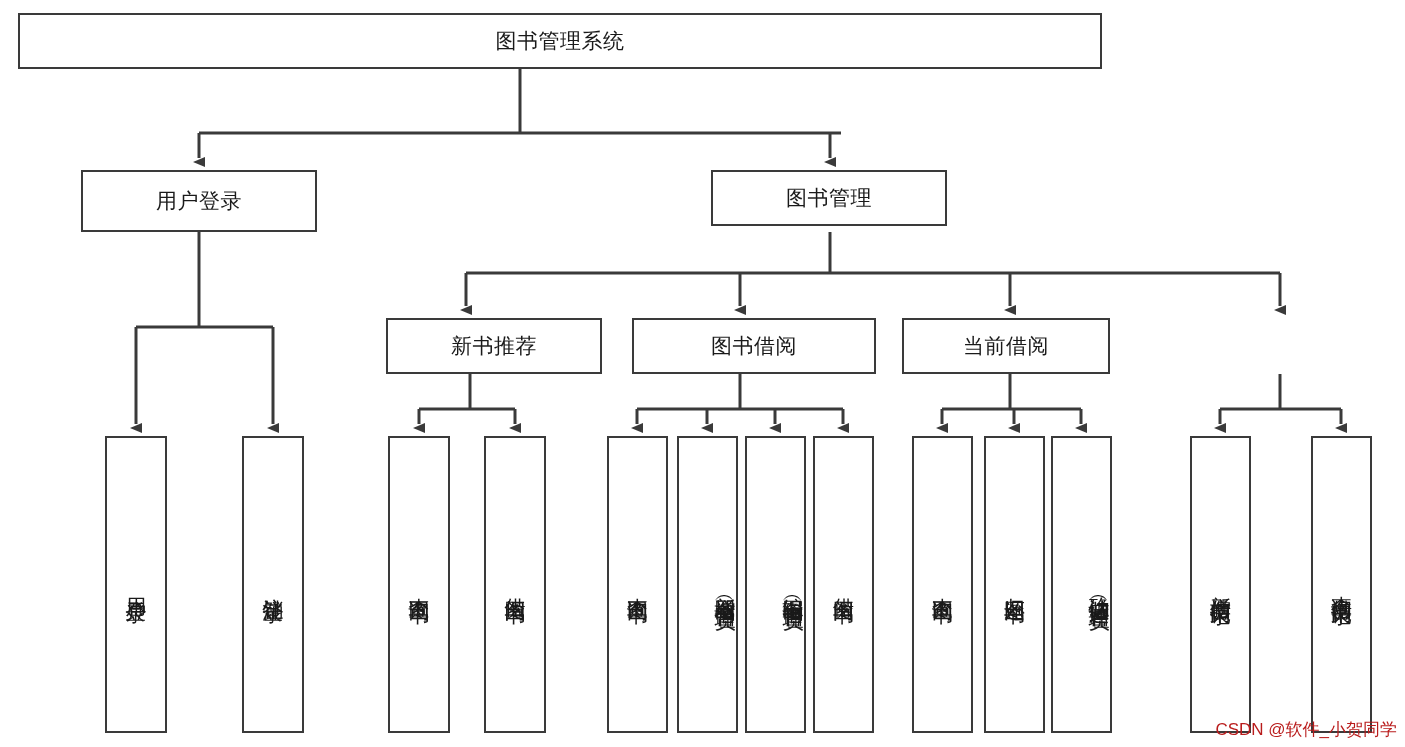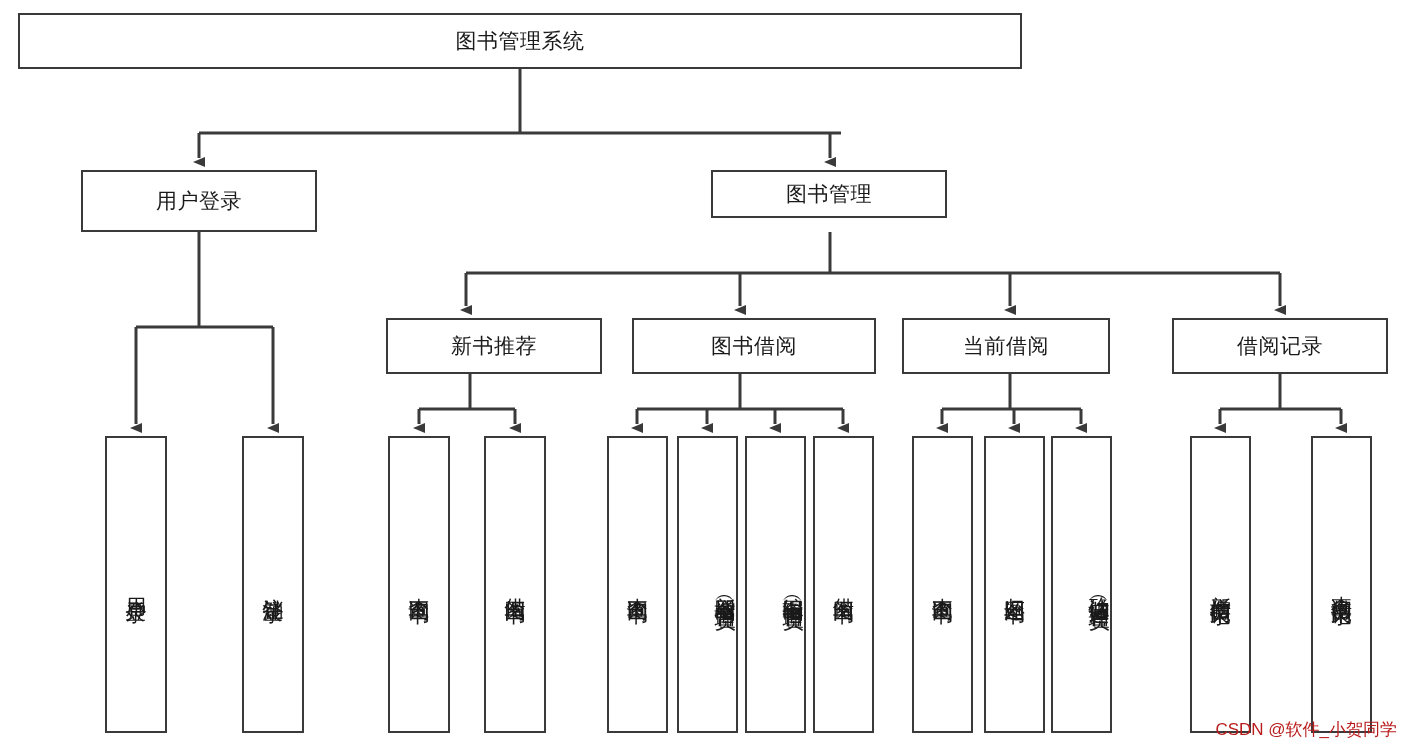--- a/index.html
+++ b/index.html
@@ -110,42 +110,39 @@
       <path d="M 1014,409 L 1014,424" marker-end="url(#arrowhead)"></path>
       <path d="M 1081,409 L 1081,424" marker-end="url(#arrowhead)"></path>
 
       <path d="M 1280,374 L 1280,409"></path>
       <path d="M 1220,409 L 1341,409"></path>
       <path d="M 1220,409 L 1220,424" marker-end="url(#arrowhead)"></path>
       <path d="M 1341,409 L 1341,424" marker-end="url(#arrowhead)"></path>
     </g>
   </svg>
 
-  <div class="node h" style="left:18px; top:13px; width:1004px; height:56px;">
+  <div class="node h" style="left:18px; top:13px; width:1084px; height:56px;">
     <span>图书管理系统</span>
   </div>
 
   <div class="node h" style="left:81px; top:170px; width:236px; height:62px;">
     <span>用户登录</span>
   </div>
-  <div class="node h" style="left:711px; top:170px; width:236px; height:48px;">
+  <div class="node h" style="left:711px; top:170px; width:236px; height:56px;">
     <span>图书管理</span>
   </div>
 
   <div class="node h" style="left:362px; top:318px; width:216px; height:56px;margin-left:24px;">
     <span>新书推荐</span>
   </div>
   <div class="node h" style="left:632px; top:318px; width:244px; height:56px;">
     <span>图书借阅</span>
   </div>
   <div class="node h" style="left:902px; top:318px; width:208px; height:56px;font-family:Liberation Serif, serif;">
     <span>当前借阅</span>
-  </div>
-  <div class="node h" style="left:1172px; top:318px; width:216px; height:56px;">
-    <span>借阅记录</span>
   </div>
 
   <div class="node v mid" style="left:105px; top:436px; width:62px; height:297px;">
     <span>用户登录</span>
   </div>
   <div class="node v mid" style="left:242px; top:436px; width:62px; height:297px;">
     <span>注销登录</span>
   </div>
 
   <div class="node v mid" style="left:388px; top:436px; width:62px; height:297px;">

